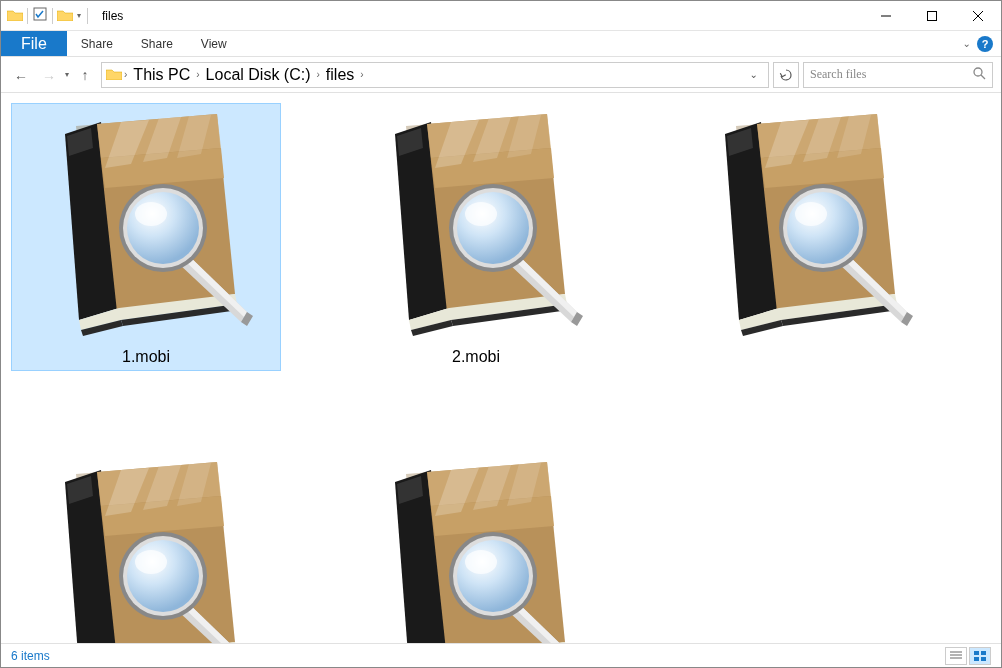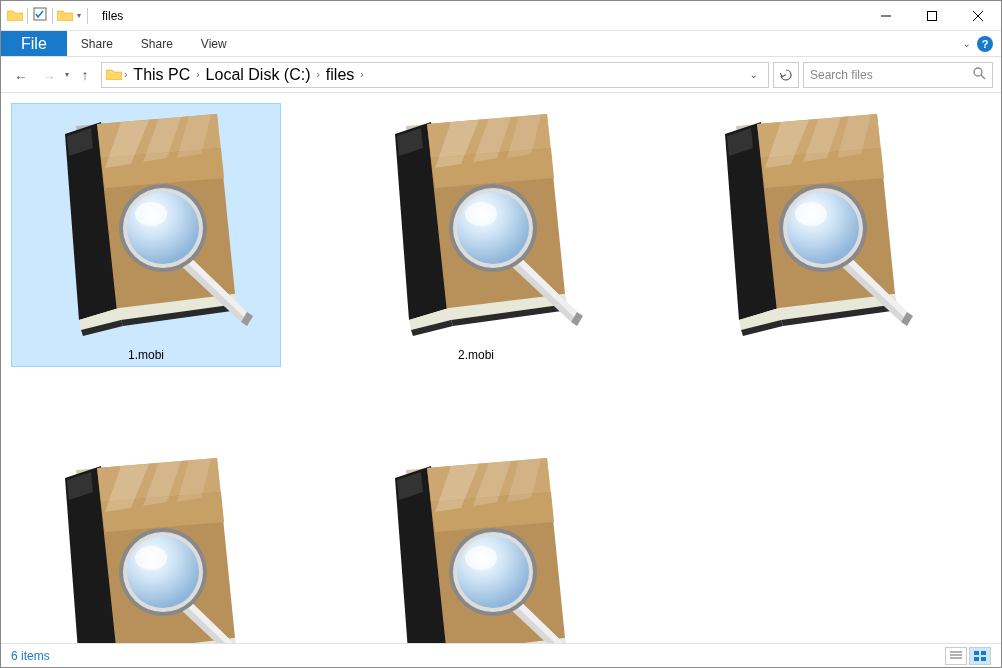--- a/index.html
+++ b/index.html
@@ -26,29 +26,29 @@
 
 .navbar { height: 36px; display: flex; align-items: center; gap: 4px; padding: 4px 8px; border-bottom: 1px solid #e1e1e1; }
 .nav-btn { width: 24px; height: 24px; display: flex; align-items: center; justify-content: center; color: #555; cursor: pointer; font-size: 14px; }
 .nav-btn.disabled { color: #ccc; }
 .breadcrumb-bar { flex: 1; height: 26px; border: 1px solid #ccc; display: flex; align-items: center; padding: 0 4px; gap: 2px; background: #fff; }
 .crumb { font-size: 16px; color: #000; padding: 0 4px; cursor: pointer; display: flex; align-items: center; gap: 4px; }
 .crumb-sep { font-size: 10px; color: #666; }
 .crumb-dropdown { margin-left: auto; font-size: 10px; color: #555; padding: 0 6px; cursor: pointer; }
 .refresh-btn { width: 26px; height: 26px; border: 1px solid #ccc; display: flex; align-items: center; justify-content: center; cursor: pointer; }
 .search-box { width: 190px; height: 26px; border: 1px solid #ccc; display: flex; align-items: center; padding: 0 6px; gap: 6px; }
-.search-box input { border: none; outline: none; font-size: 12px; color: #666; flex: 1; }
+.search-box input { border: none; outline: none; font-size: 12px; color: #666; flex: 1; font-family: Liberation Serif, serif; }
 .search-box input::placeholder { color: #888; }
 
 
 .content { flex: 1; overflow: auto; padding: 10px 10px 4px 10px; background: #fff; }
 .file-grid { display: flex; flex-wrap: wrap; gap: 80px 60px; align-content: flex-start; }
 .file-item { width: 270px; display: flex; flex-direction: column; align-items: center; gap: 6px; padding: 4px; cursor: pointer; border: 1px solid transparent; }
 .file-item.selected { border: 1px solid #99d1ff; background: #cce8ff; }
-.file-label { font-size: 12px; color: #000; text-align: left; }
+.file-label { font-size: 16px; color: #000; text-align: left; }
 
 
 .statusbar { height: 24px; border-top: 1px solid #e1e1e1; display: flex; align-items: center; padding: 1px 10px; font-size: 12px; color: #1979ca; }
 .statusbar-spacer { flex: 1; }
 .view-toggles { display: flex; gap: 2px; }
 .view-toggle { width: 22px; height: 18px; border: 1px solid #ccc; display: flex; align-items: center; justify-content: center; cursor: pointer; }
 .view-toggle.active { background: #cce8ff; }
 
 
 .folder-mini { width: 16px; height: 12px; display: inline-block; }

